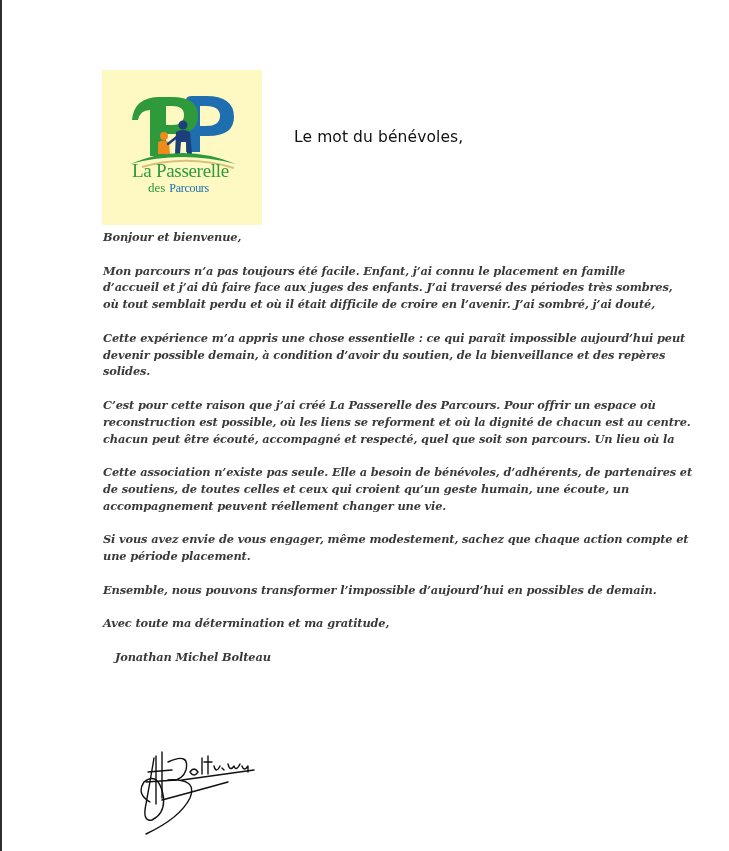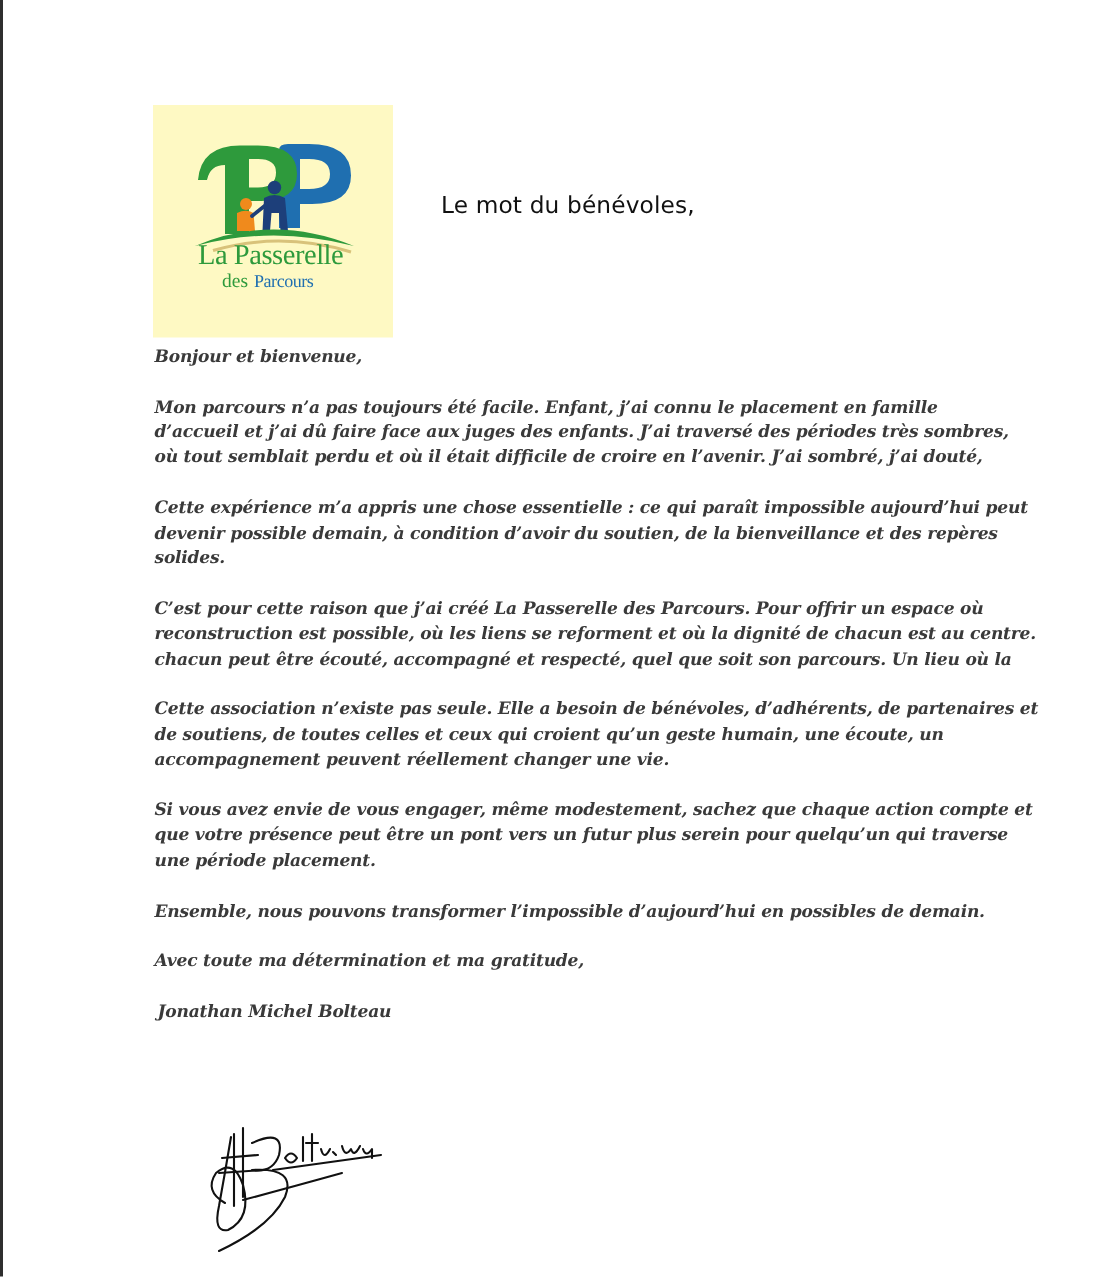--- a/index.html
+++ b/index.html
@@ -42,21 +42,21 @@
       font-style: italic;
       font-weight: bold;
       font-size: 11.4px;
       line-height: 16.8px;
       color: #3a3a3a;
       letter-spacing: -0.15px;
     }
     .letter p {
       margin: 0 0 16.8px 0;
     }
-    .letter .sig-block p { margin: 2px; }
+    .letter .sig-block p { margin: 12px; }
     .line { display: block; white-space: nowrap; }
     .signature {
       position: absolute;
       left: 130px;
       top: 742px;
       width: 135px;
       height: 95px;
     }
   </style>
 </head>
@@ -111,21 +111,20 @@
   </p>
 
   <p>
     <span class="line">Cette association n’existe pas seule. Elle a besoin de bénévoles, d’adhérents, de partenaires et</span>
     <span class="line">de soutiens, de toutes celles et ceux qui croient qu’un geste humain, une écoute, un</span>
     <span class="line">accompagnement peuvent réellement changer une vie.</span>
   </p>
 
   <p>
     <span class="line">Si vous avez envie de vous engager, même modestement, sachez que chaque action compte et</span>
-    <span class="line">que votre présence peut être un pont vers un futur plus serein pour quelqu’un qui traverse</span>
     <span class="line">une période placement.</span>
   </p>
 
   <p>
     <span class="line">Ensemble, nous pouvons transformer l’impossible d’aujourd’hui en possibles de demain.</span>
   </p>
 
   <p>Avec toute ma détermination et ma gratitude,</p>
 
   <div class="sig-block">

